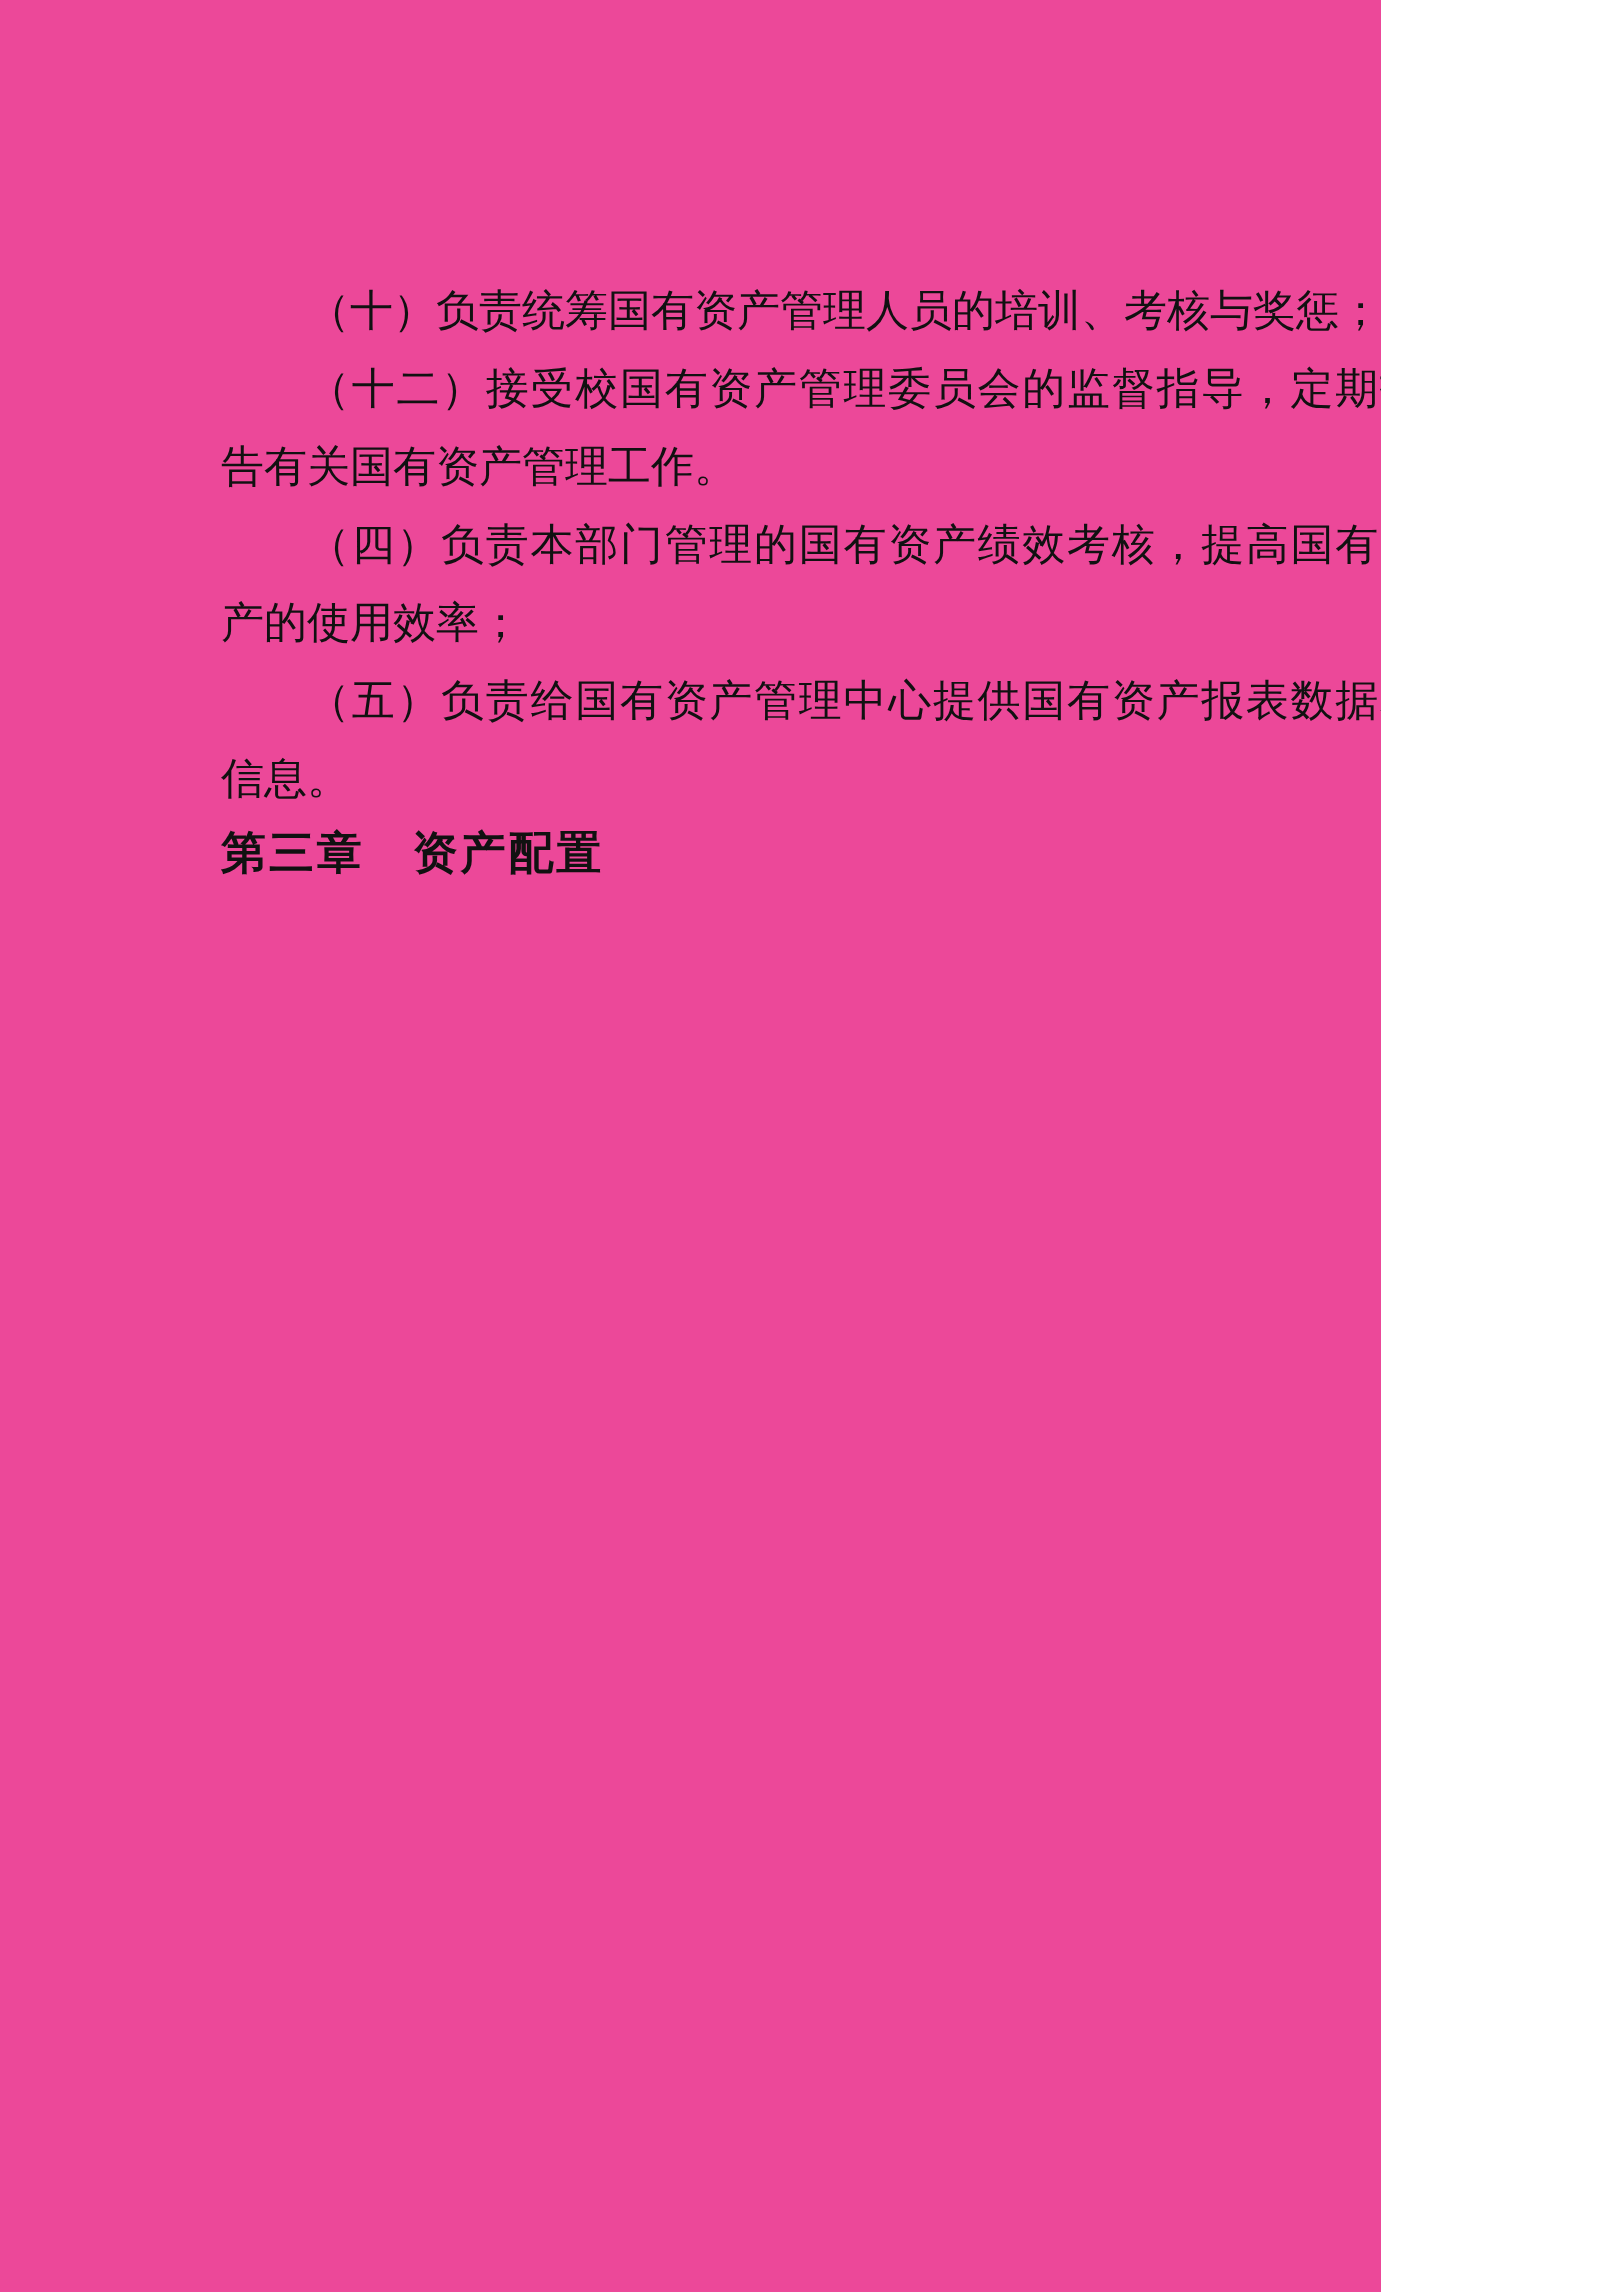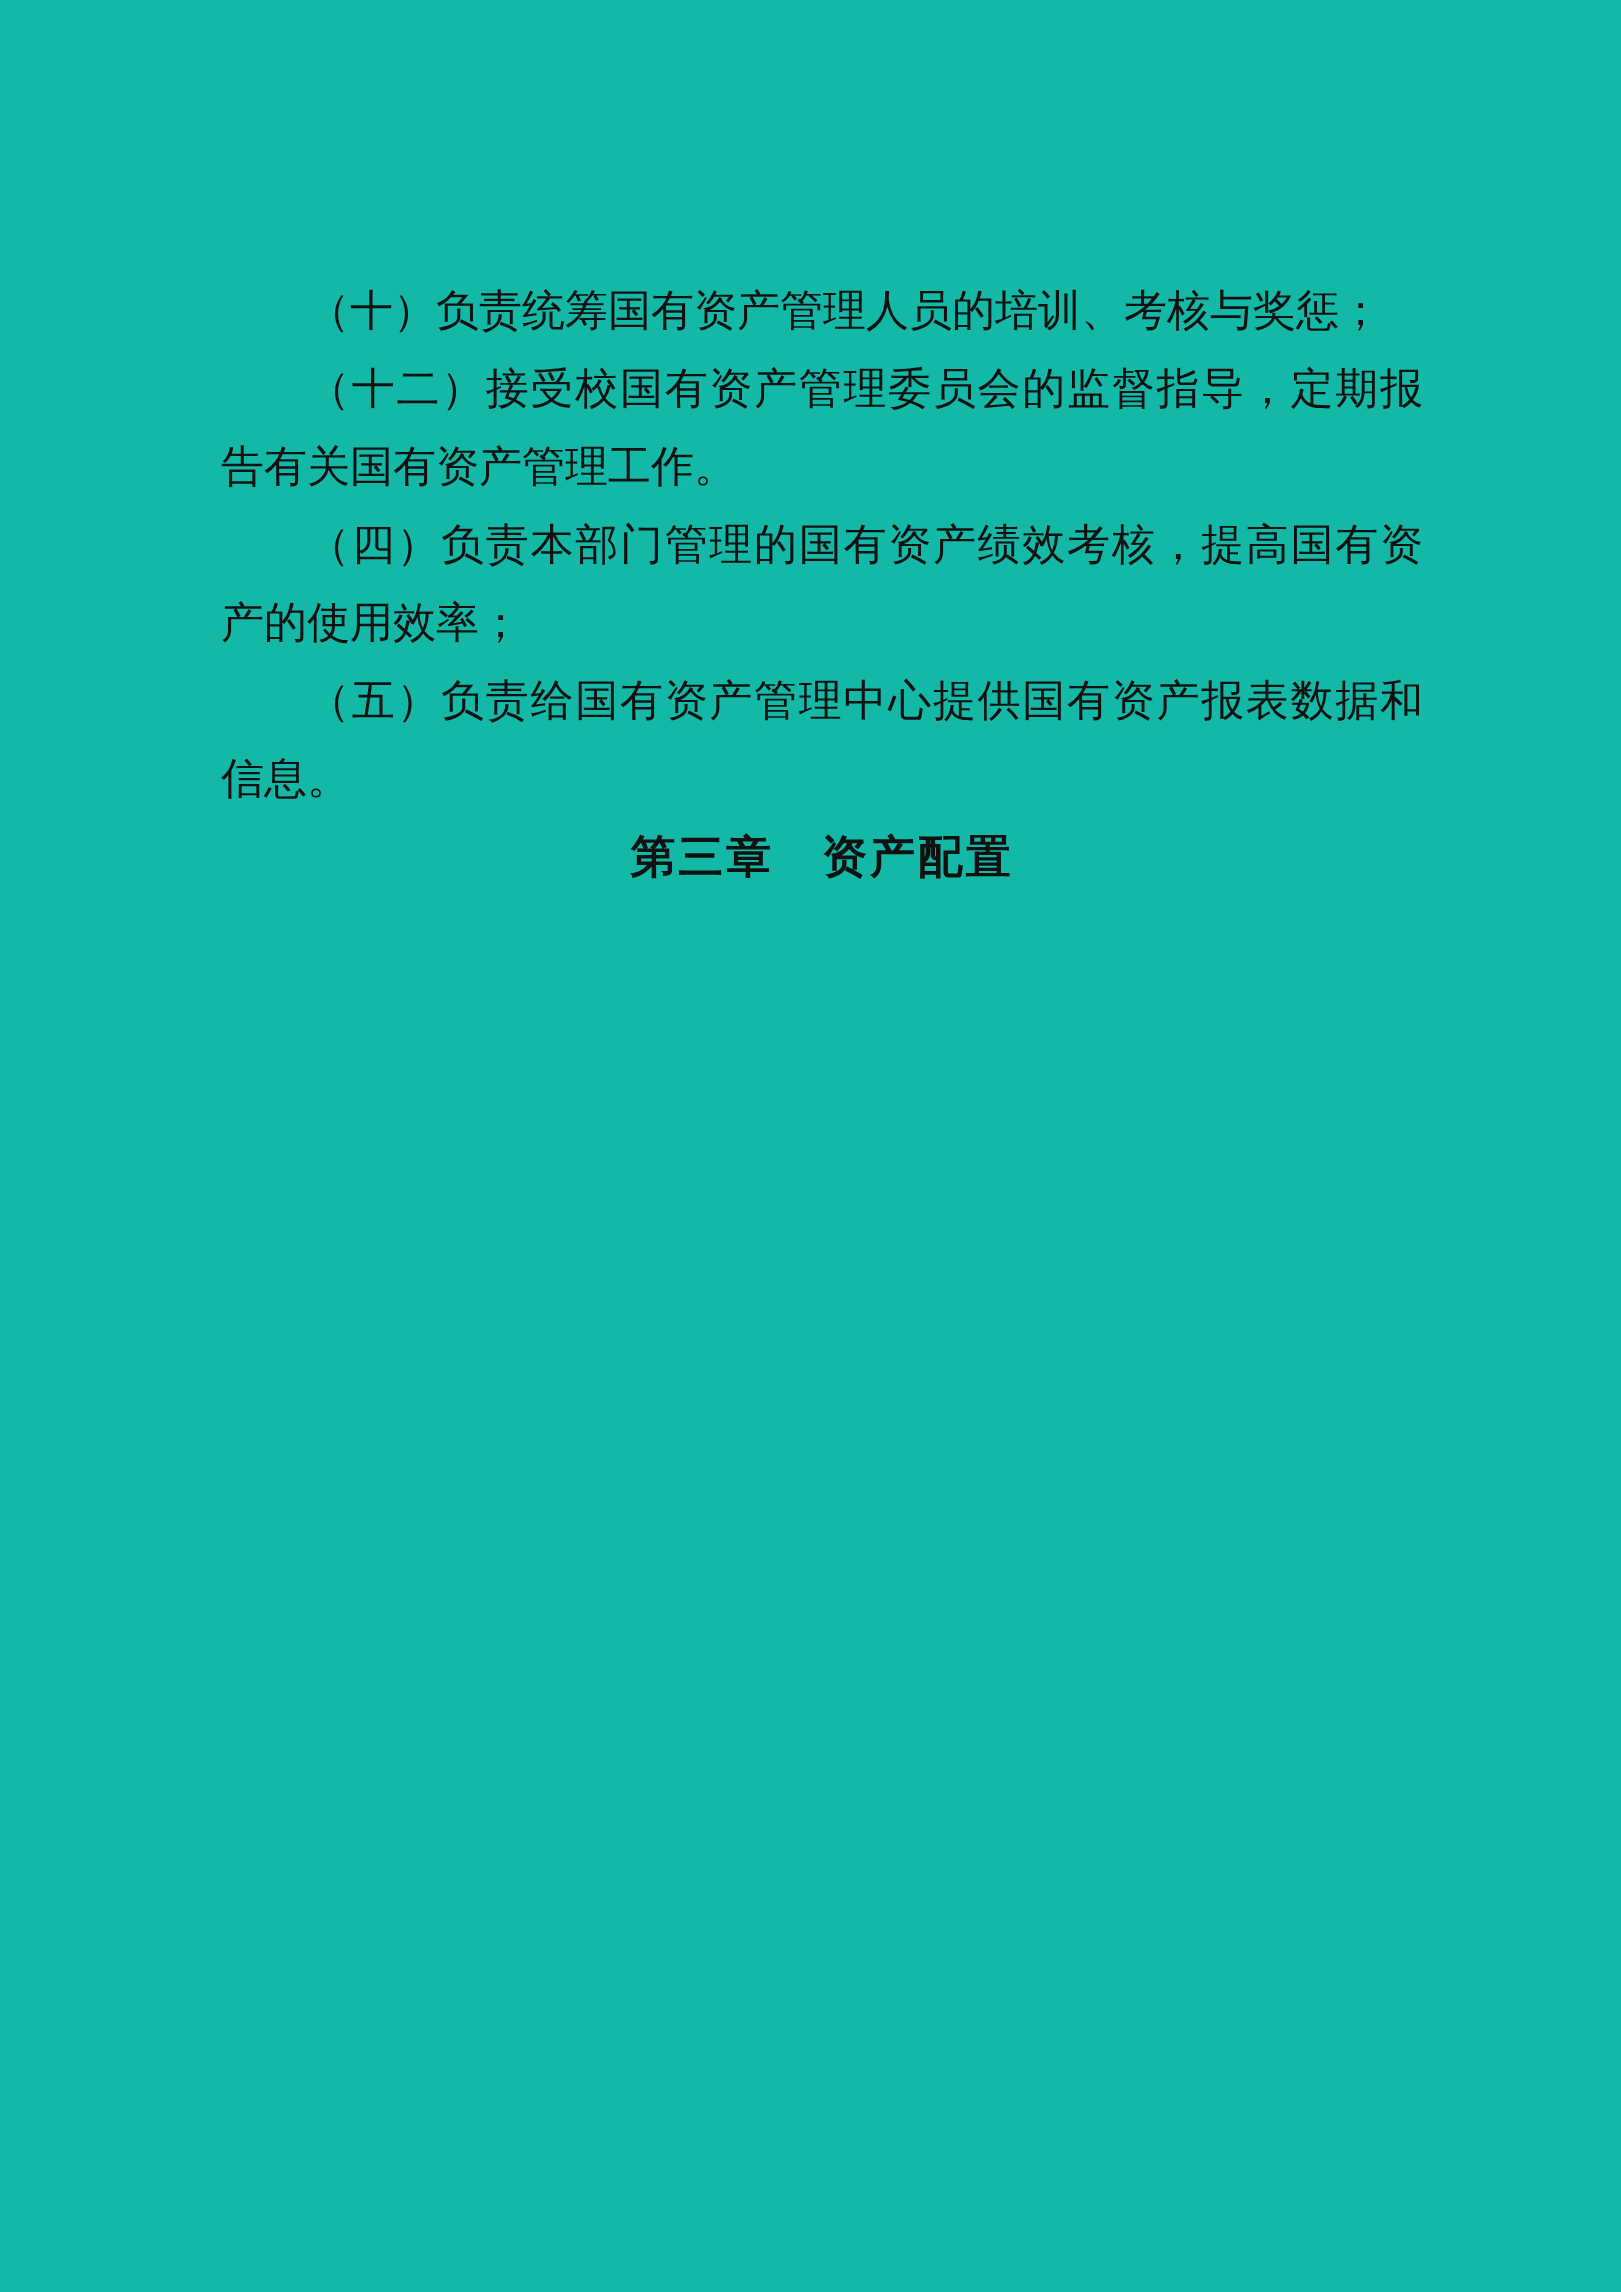--- a/index.html
+++ b/index.html
@@ -2,23 +2,23 @@
 <html lang="zh"><head>
 <meta charset="utf-8">
 <style>
   html, body {
     margin: 0;
     padding: 0;
     background: #ffffff;
   }
   .page {
     position: relative;
-    width: 1621px;
+    width: 1381px;
     height: 2293px;
-    background: #14b8a6;
+    background: #ec4899;
     overflow: hidden;
     font-family: "Liberation Serif", "DejaVu Serif", serif;
     color: #111111;
   }
   .doc-body {
     position: absolute;
     top: 272px;
     left: 221px;
     width: 1202px;
     font-size: 43px;
@@ -31,23 +31,23 @@
     margin: 0;
     padding: 0;
     text-indent: 2em;
   }
   .term {
     font-weight: 700;
     margin-right: 0.45em;
   }
   .chapter-heading {
     margin: 37px 0 0 0;
-    text-align: center;
+    text-align: left;
     text-indent: 0 !important;
-    font-family: Liberation Sans, sans-serif;
+    font-family: Liberation Mono, monospace;
     font-weight: 700;
     font-size: 45px;
     letter-spacing: 2.9px;
   }
 </style>
 </head>
 <body>
 
 <div class="page">
   <div class="doc-body">

